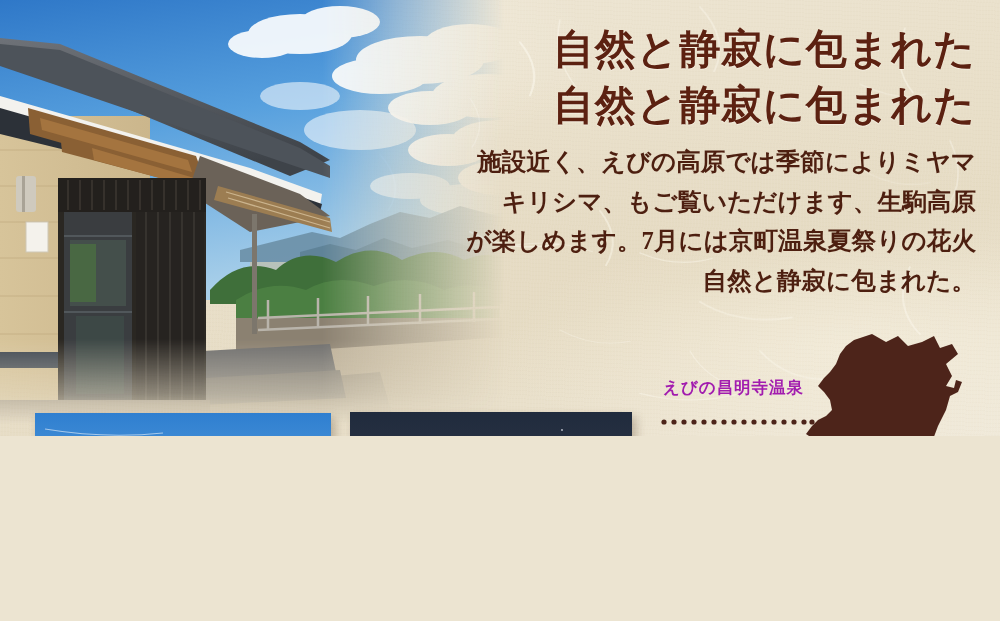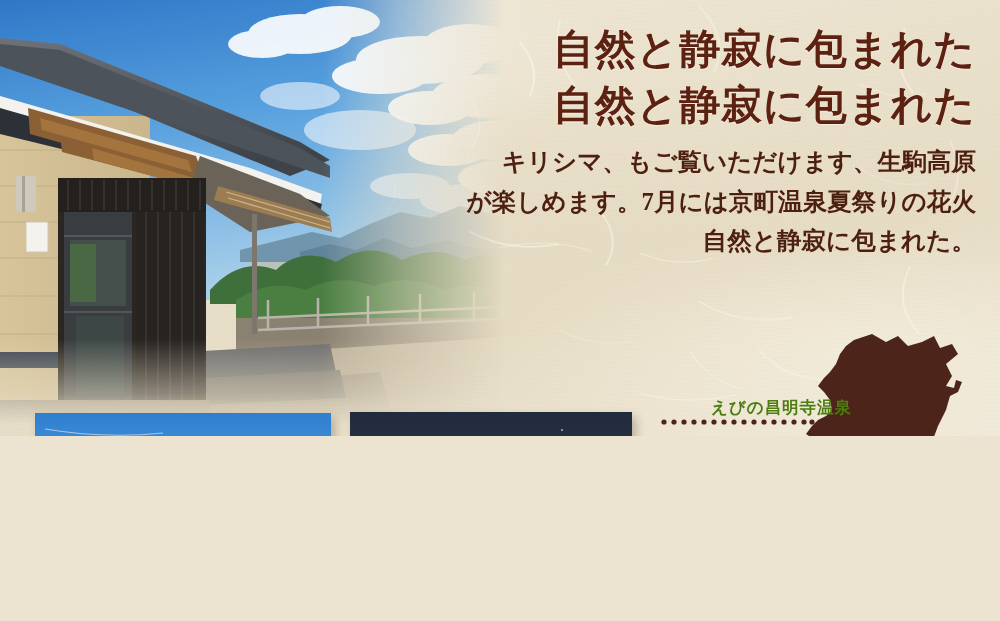--- a/index.html
+++ b/index.html
@@ -48,22 +48,22 @@
     color:#5c2111;font-weight:700;font-size:41px;line-height:1.36;letter-spacing:.02em;
     text-shadow:0 1px 1px rgba(255,252,244,.55);}
   .headline .l2{display:block;}
   .bodycopy{position:absolute;right:24px;top:142px;width:520px;text-align:right;
     color:#4d1f10;font-size:24.5px;line-height:1.62;letter-spacing:.004em;font-weight:600;}
   .bodycopy span{display:block;white-space:nowrap;}
 
   
   .mapwrap{position:absolute;left:640px;top:330px;width:360px;height:291px;}
   .mapwrap svg{display:block;width:360px;height:291px;}
-  .maplabel{position:absolute;left:663px;top:397px;color:#4d7c0f;
-    font-size:16.5px;font-weight:700;letter-spacing:.06em;white-space:nowrap;margin-left:48px;}
+  .maplabel{position:absolute;left:663px;top:377px;color:#a21caf;
+    font-size:16.5px;font-weight:700;letter-spacing:.06em;white-space:nowrap;}
   .prefname{position:absolute;left:845px;top:440px;color:#fdfaf3;
     font-size:17px;font-weight:700;letter-spacing:.06em;white-space:nowrap;}
 </style>
 </head>
 <body>
 
 <div id="stage">
 
   <div class="washi"></div>
   <div class="grain"></div>
@@ -417,20 +417,21 @@
       </g>
     </svg>
   </div>
 
   <div class="headline">
     <span class="l1">自然と静寂に包まれた</span>
     <span class="l2">自然と静寂に包まれた</span>
   </div>
 
   <div class="bodycopy">
+    <span>施設近く、えびの高原では季節によりミヤマ</span>
     <span>キリシマ、もご覧いただけます、生駒高原</span>
     <span>が楽しめます。7月には京町温泉夏祭りの花火</span>
     <span>自然と静寂に包まれた。</span>
   </div>
 
   <div class="mapwrap">
     <svg viewBox="0 0 360 291" preserveAspectRatio="none">
 
       <path d="M214 10
                L232 4 L246 12 L258 6 L268 16 L282 12 L294 6 L300 18 L312 14 L318 24

